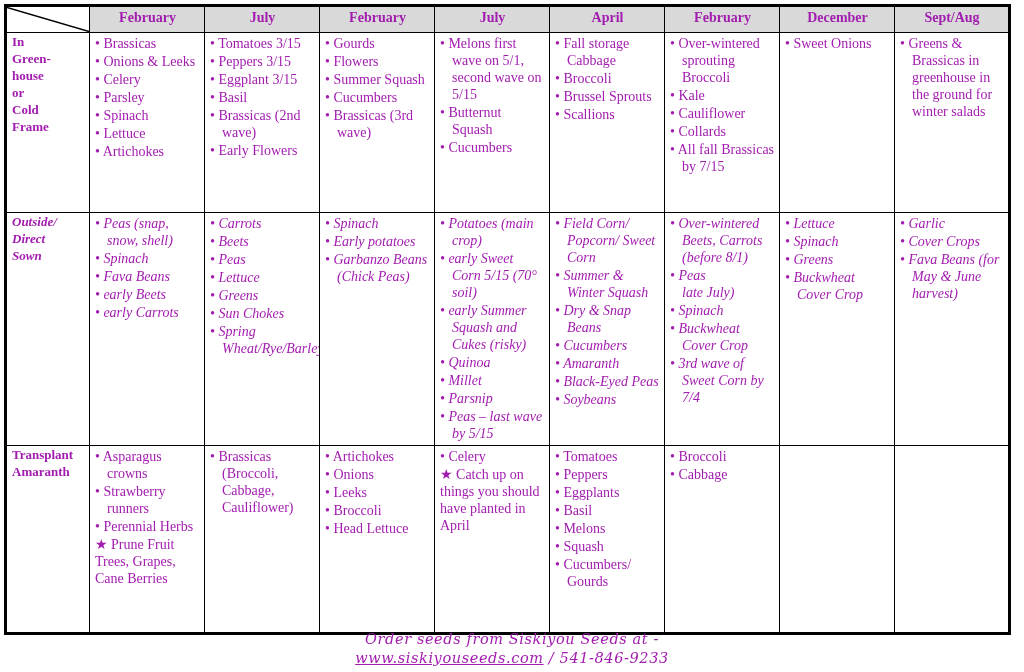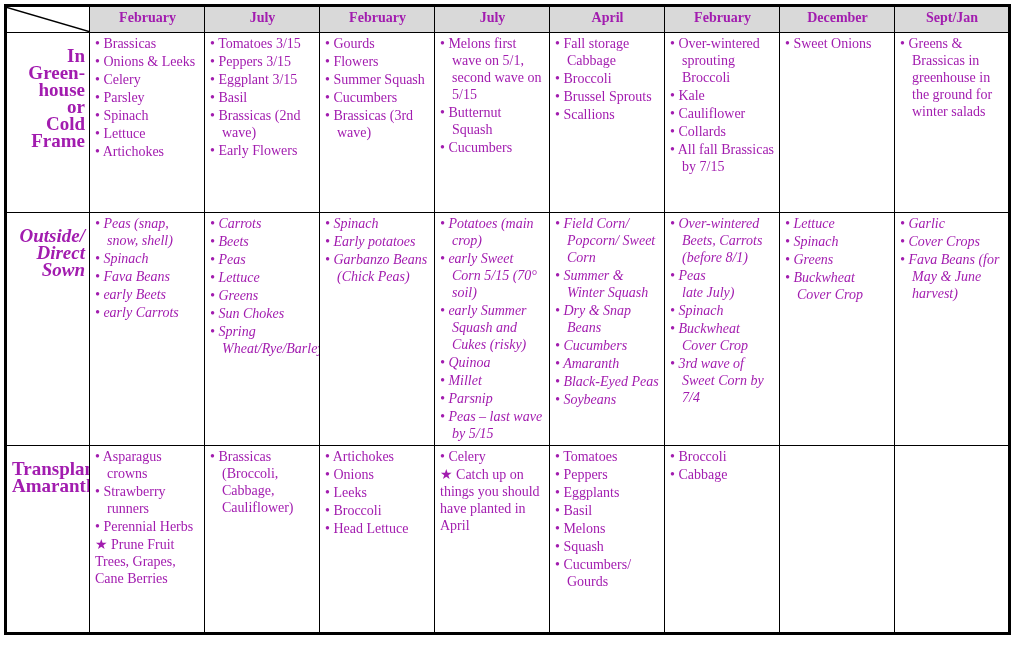--- a/index.html
+++ b/index.html
@@ -16,22 +16,22 @@
     border:1.5px solid #000;vertical-align:top;padding:2px 4px 2px 5px;
     font-size:14px;line-height:17px;overflow:hidden;
   }
   thead th{
     background:#d9d9d9;font-size:17px;font-weight:bold;text-align:center;
     padding:1px 2px;border-bottom:2.5px solid #000;height:21px;line-height:20px;
   }
   thead th.corner{background:#fff;position:relative;padding:0;}
   thead th.corner svg{position:absolute;left:0;top:0;width:100%;height:100%;display:block;}
   tbody th.rowlabel{
-    font-weight:bold;text-align:right;white-space:pre-line;font-size:19px;
-    padding-top:14px;
+    font-weight:bold;text-align:left;white-space:pre-line;font-size:13px;
+    padding-top:0;
   }
   tbody tr:nth-child(1){height:180px;}
   tbody tr:nth-child(2){height:232px;font-style:italic;}
   tbody tr:nth-child(3){height:188px;}
   tbody tr td{border-top:2px solid #000;}
   tbody tr th{border-top:2px solid #000;}
   .li{
     padding-left:12px;text-indent:-12px;white-space:pre-line;margin:0 0 1px 0;
   }
   .li .bullet{display:inline;}
@@ -69,21 +69,21 @@
             <line x1="0" y1="2" x2="100" y2="98" stroke="#000" stroke-width="1.5" vector-effect="non-scaling-stroke"></line>
           </svg>
         </th>
       <th>February</th>
           <th>July</th>
           <th>February</th>
           <th>July</th>
           <th>April</th>
           <th>February</th>
           <th>December</th>
-          <th>Sept/Jan</th>
+          <th>Sept/Aug</th>
         </tr>
     </thead>
     <tbody>
         <tr>
           <th class="rowlabel">In
 Green-
 house
 or
 Cold
 Frame</th>
@@ -234,14 +234,22 @@
           <td>
             <div class="li"><span class="bullet">• </span>Broccoli</div>
             <div class="li"><span class="bullet">• </span>Cabbage</div>
           </td>
           <td></td>
           <td></td>
         </tr>
       </tbody>
   </table>
 
+  <div class="footer">
+    <div>Order seeds from Siskiyou Seeds at -</div>
+    <div>
+      <span class="link">www.siskiyouseeds.com</span>
+      <span>/</span>
+      <span>541-846-9233</span>
+    </div>
+  </div>
 
 </div>
 
 </body></html>

